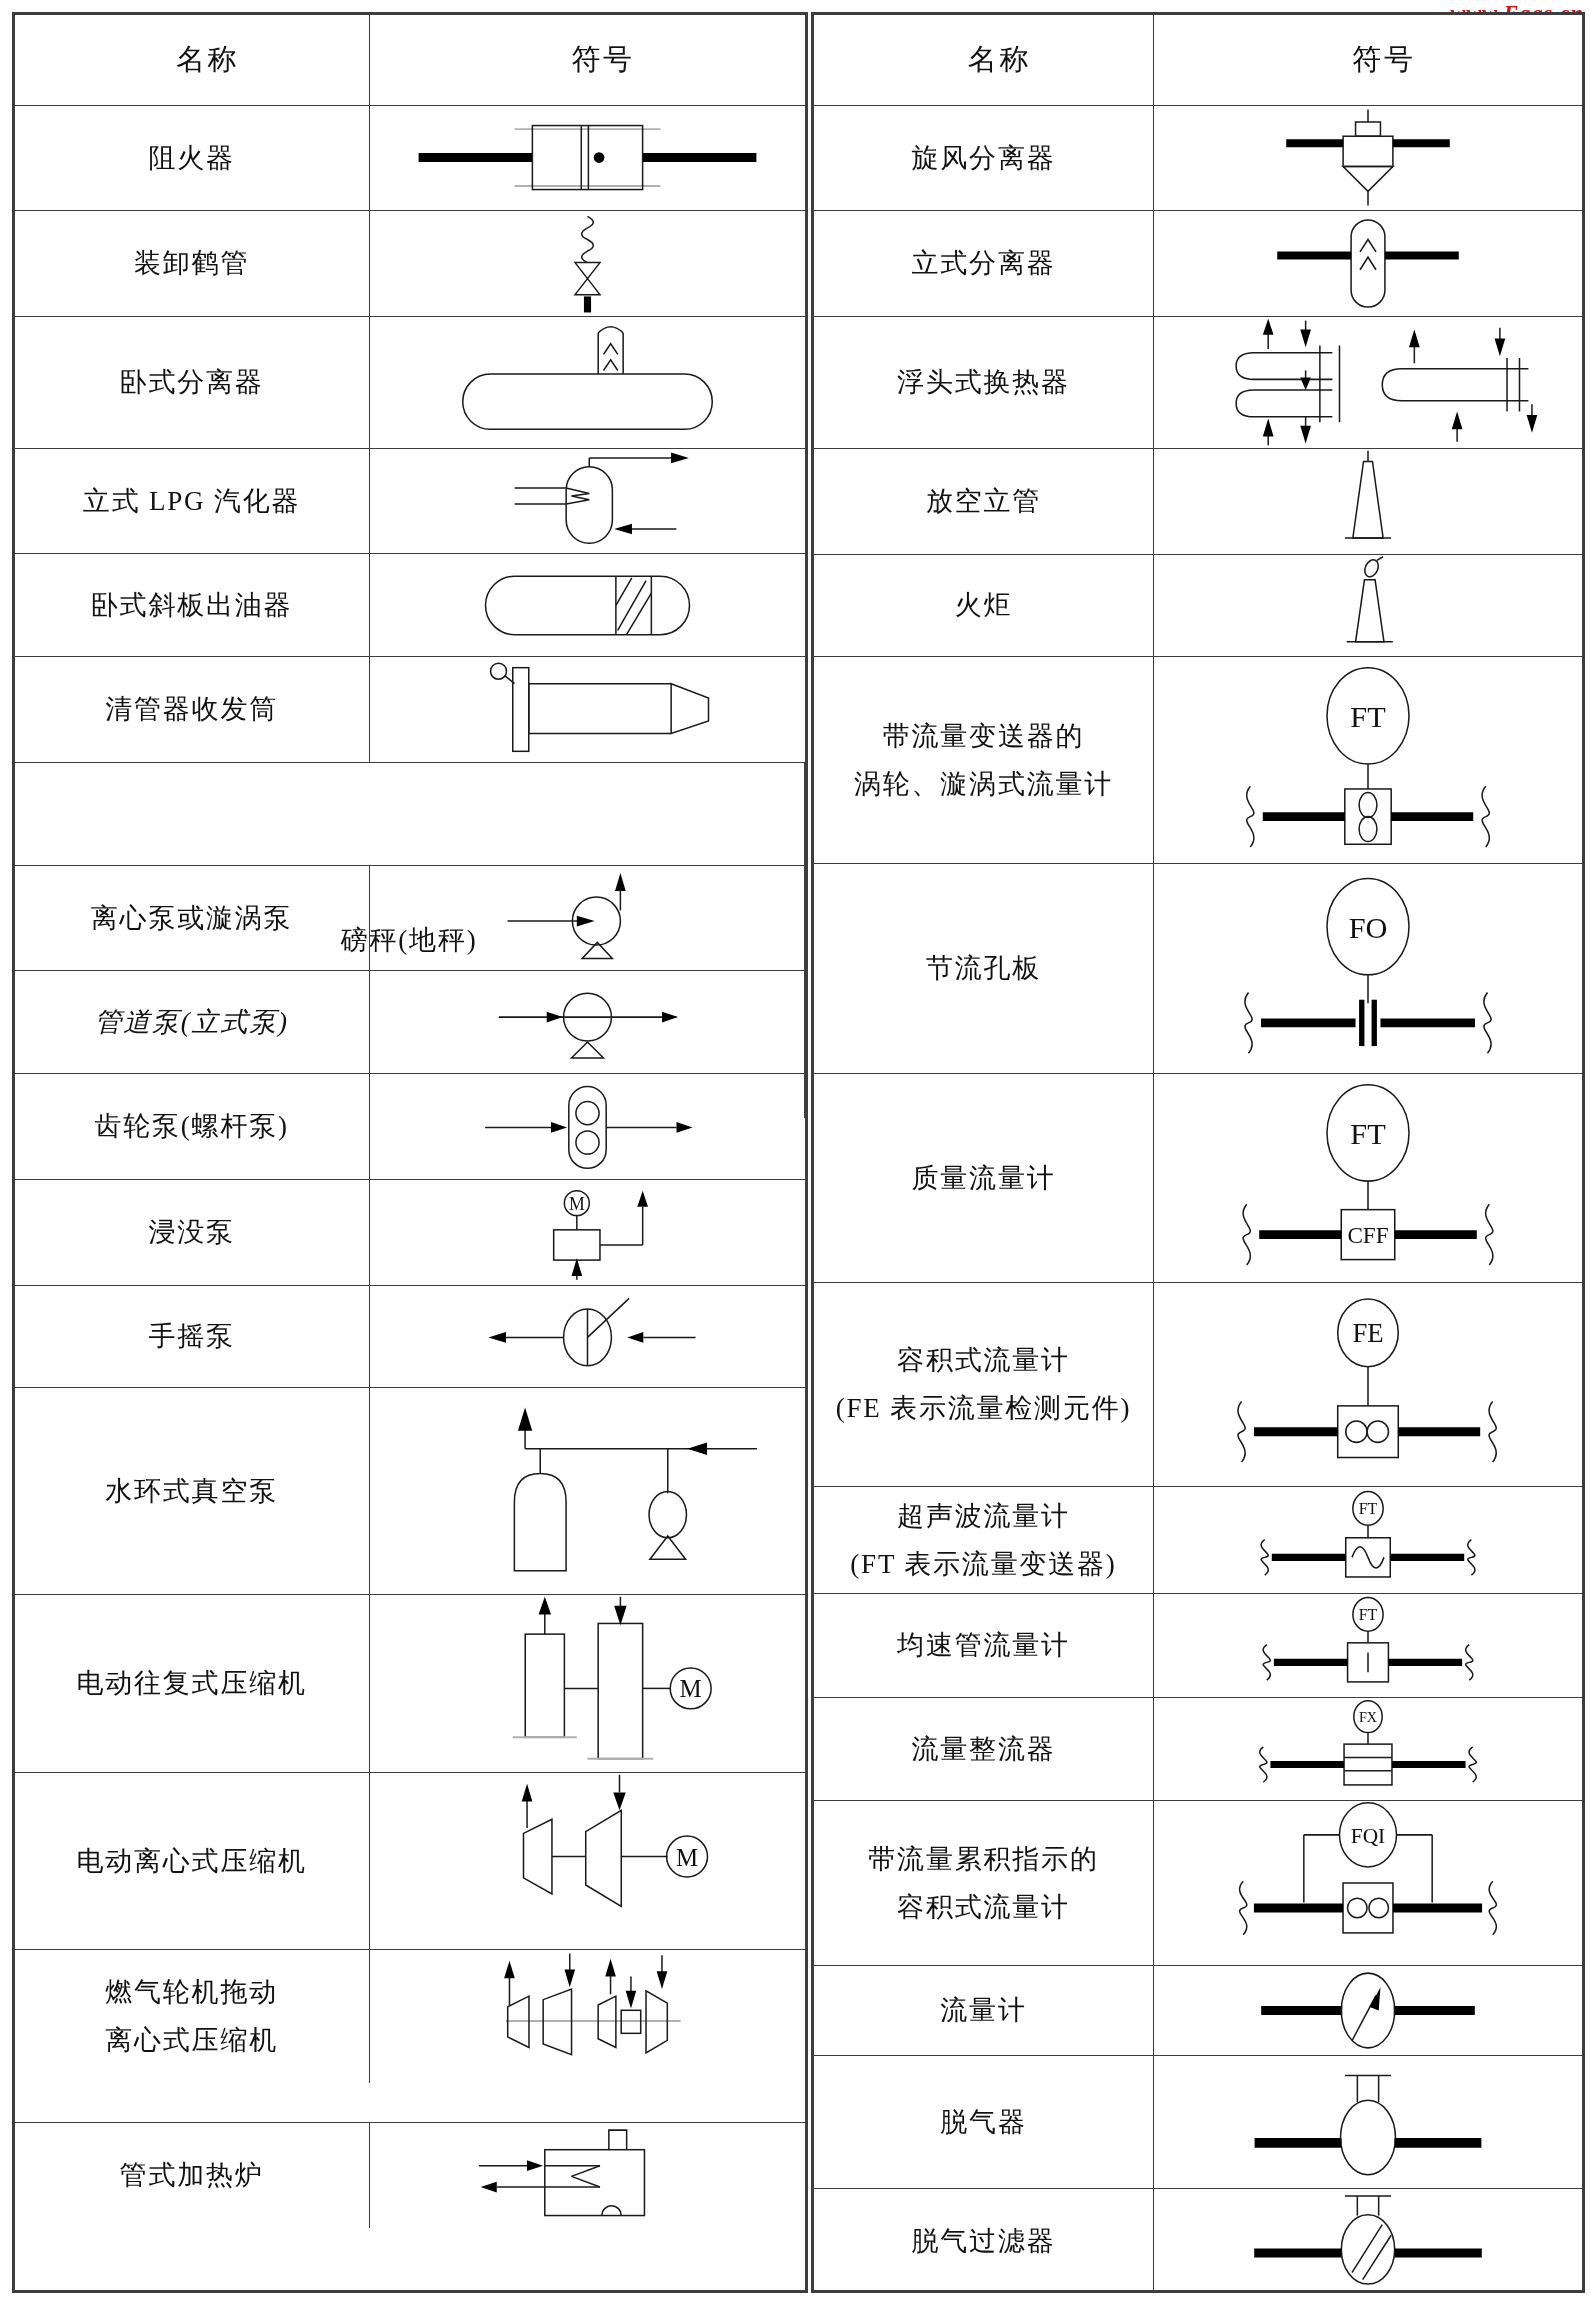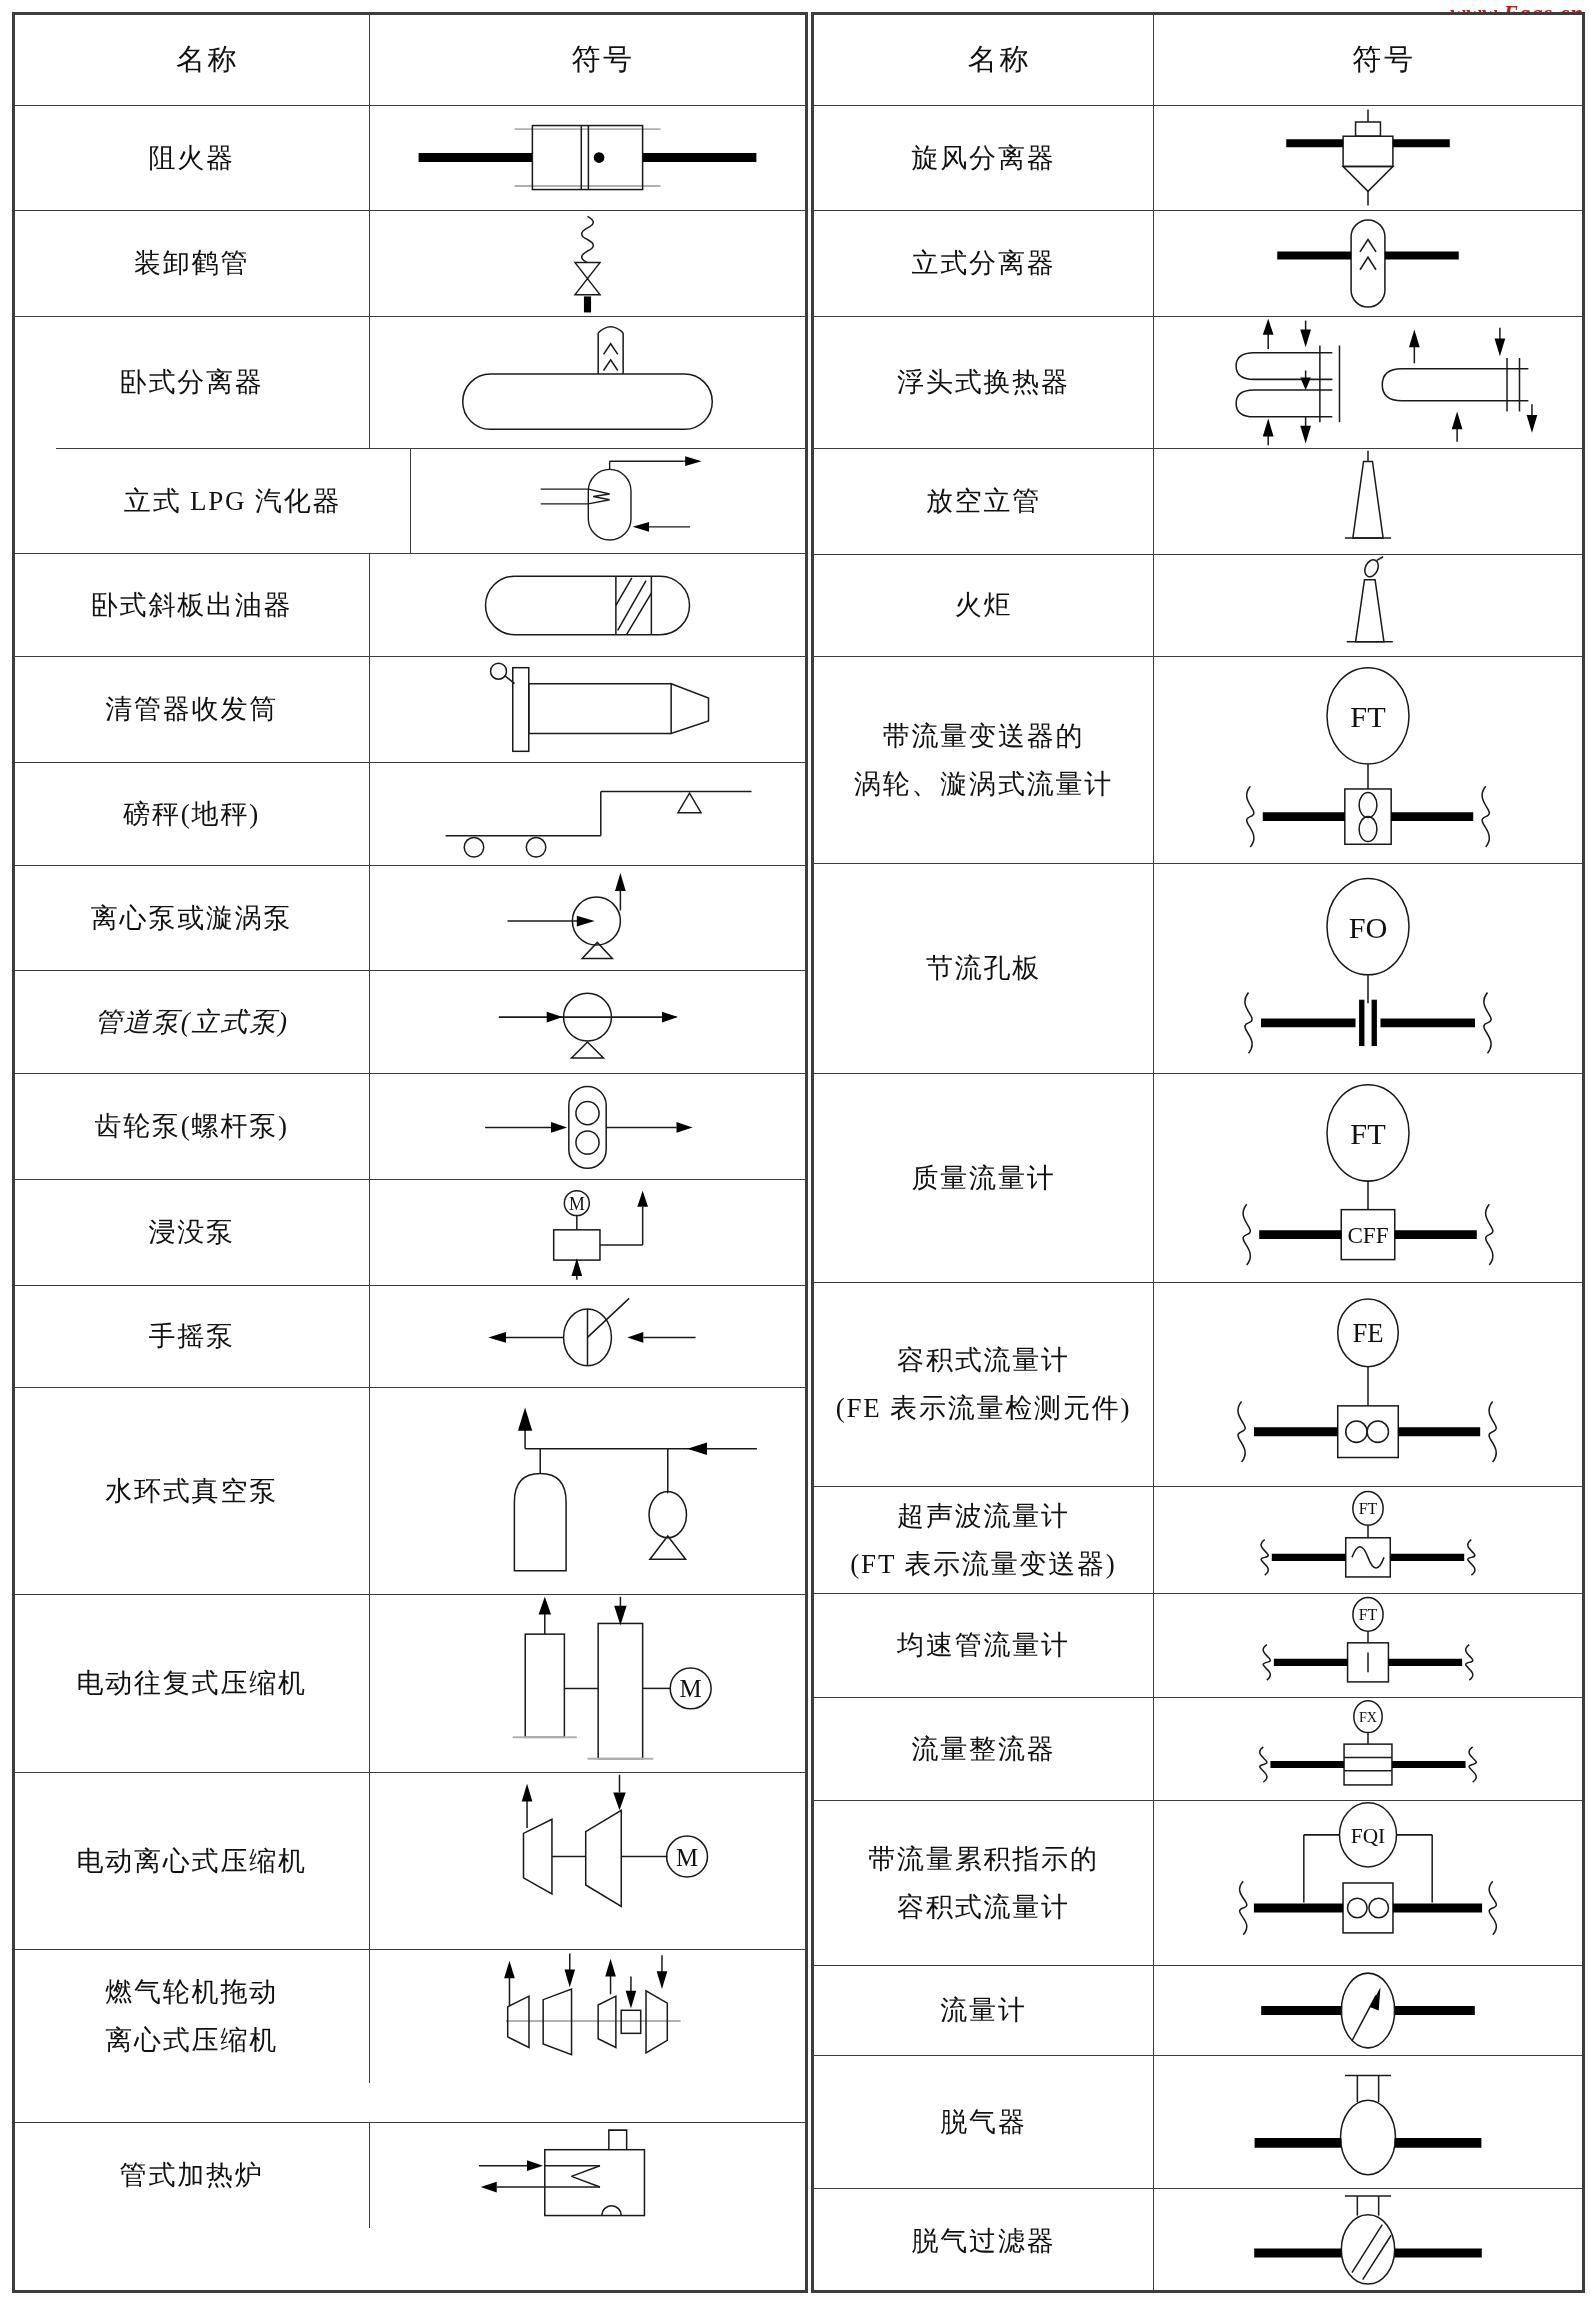--- a/index.html
+++ b/index.html
@@ -72,21 +72,21 @@
           <svg viewBox="0 0 480 147" preserveAspectRatio="xMidYMid meet">
             <rect x="100" y="64" width="280" height="62" rx="31" class="t"></rect>
             <line x1="252" y1="64" x2="252" y2="18" class="t"></line>
             <line x1="280" y1="64" x2="280" y2="18" class="t"></line>
             <path d="M252,18 Q266,4 280,18" class="t"></path>
             <polyline points="258,42 266,30 274,42" class="t"></polyline>
             <polyline points="258,60 266,48 274,60" class="t"></polyline>
           </svg>
         </div>
       </div>
-      <div class="row" style="height: 105px; margin-left: 41px;">
+      <div class="row" style="height: 105px;">
         <div class="cell name">
           <div>立式 LPG 汽化器</div>
         </div>
         <div class="cell sym">
           <svg viewBox="0 0 480 117" preserveAspectRatio="xMidYMid meet">
             <rect x="216" y="20" width="52" height="86" rx="26" class="t"></rect>
             <line x1="242" y1="20" x2="242" y2="10" class="t"></line>
             <line x1="242" y1="10" x2="332" y2="10" class="t"></line>
             <line x1="332" y1="10" x2="340" y2="10" class="t"></line>
             <polygon points="354,10 334,4 334,16" class="f"></polygon>
@@ -120,21 +120,21 @@
         <div class="cell sym">
           <svg viewBox="0 0 480 118" preserveAspectRatio="xMidYMid meet">
             <circle cx="140" cy="16" r="9" class="t"></circle>
             <line x1="147" y1="21" x2="158" y2="30" class="t"></line>
             <rect x="156" y="12" width="18" height="94" class="t"></rect>
             <path d="M334,30 H174 V86 H334" class="t"></path>
             <polygon points="334,30 376,46 376,72 334,86" class="t"></polygon>
           </svg>
         </div>
       </div>
-      <div class="row" style="height: 103px;">
+      <div class="row" style="height: 103px; flex-direction: column;">
         <div class="cell name">
           <div>磅秤(地秤)</div>
         </div>
         <div class="cell sym">
           <svg viewBox="0 0 480 115" preserveAspectRatio="xMidYMid meet">
             <line x1="80" y1="82" x2="255" y2="82" class="t"></line>
             <circle cx="112" cy="95" r="11" class="t"></circle>
             <circle cx="182" cy="95" r="11" class="t"></circle>
             <line x1="255" y1="82" x2="255" y2="32" class="t"></line>
             <line x1="255" y1="32" x2="425" y2="32" class="t"></line>

